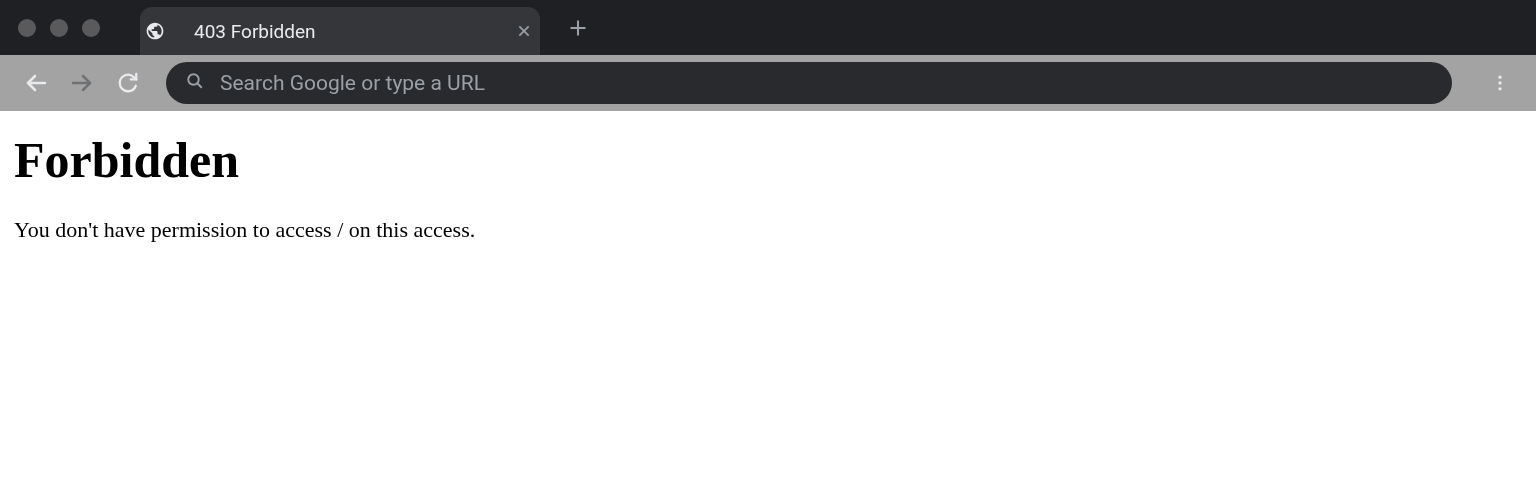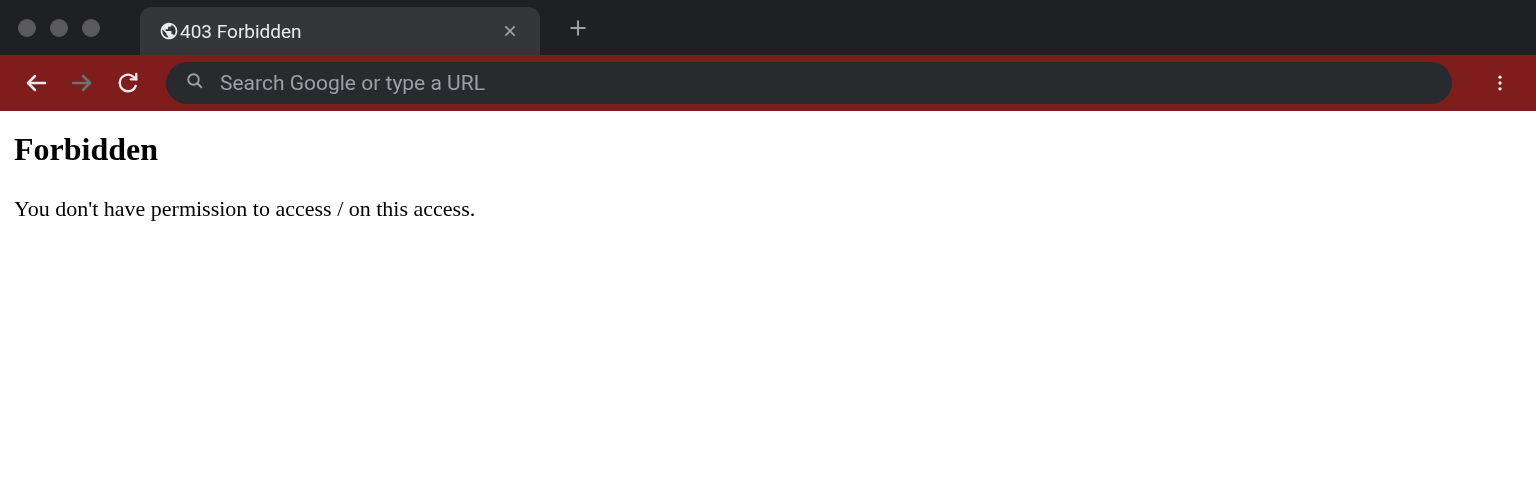--- a/index.html
+++ b/index.html
@@ -34,25 +34,25 @@
       width: 18px;
       height: 18px;
       border-radius: 50%;
       background: #5a5a5c;
     }
     .tab {
       display: flex;
       align-items: center;
       background: #35363a;
       height: 48px;
-      padding: 0 18px;
+      padding: 0 4px;
       border-radius: 12px 12px 0 0;
       margin-top: 7px;
       min-width: 400px;
-      gap: 0;
+      gap: 28px;
     }
     .tab-favicon {
       width: 22px;
       height: 22px;
       display: flex;
       align-items: center;
       justify-content: center;
     }
     .tab-title {
       color: #e8eaed;
@@ -75,21 +75,21 @@
       margin-left: 20px;
       width: 36px;
       height: 36px;
       display: flex;
       align-items: center;
       justify-content: center;
       cursor: pointer;
       font-weight: 300;
     }
     .toolbar {
-      background: #7f1d1d;
+      background: #a3a3a3;
       height: 56px;
       display: flex;
       align-items: center;
       padding: 0 18px;
       gap: 10px;
     }
     .nav-button {
       width: 36px;
       height: 36px;
       display: flex;
@@ -137,21 +137,21 @@
       justify-content: center;
       color: #e8eaed;
       cursor: pointer;
     }
     .content {
       padding: 20px 14px;
       background: #ffffff;
     }
     .content h1 {
       font-family: "Times New Roman", Times, serif;
-      font-size: 32px;
+      font-size: 50px;
       font-weight: bold;
       color: #000;
       margin-bottom: 28px;
     }
     .content p {
       font-family: "Times New Roman", Times, serif;
       font-size: 22px;
       color: #000;
     }
   </style>

